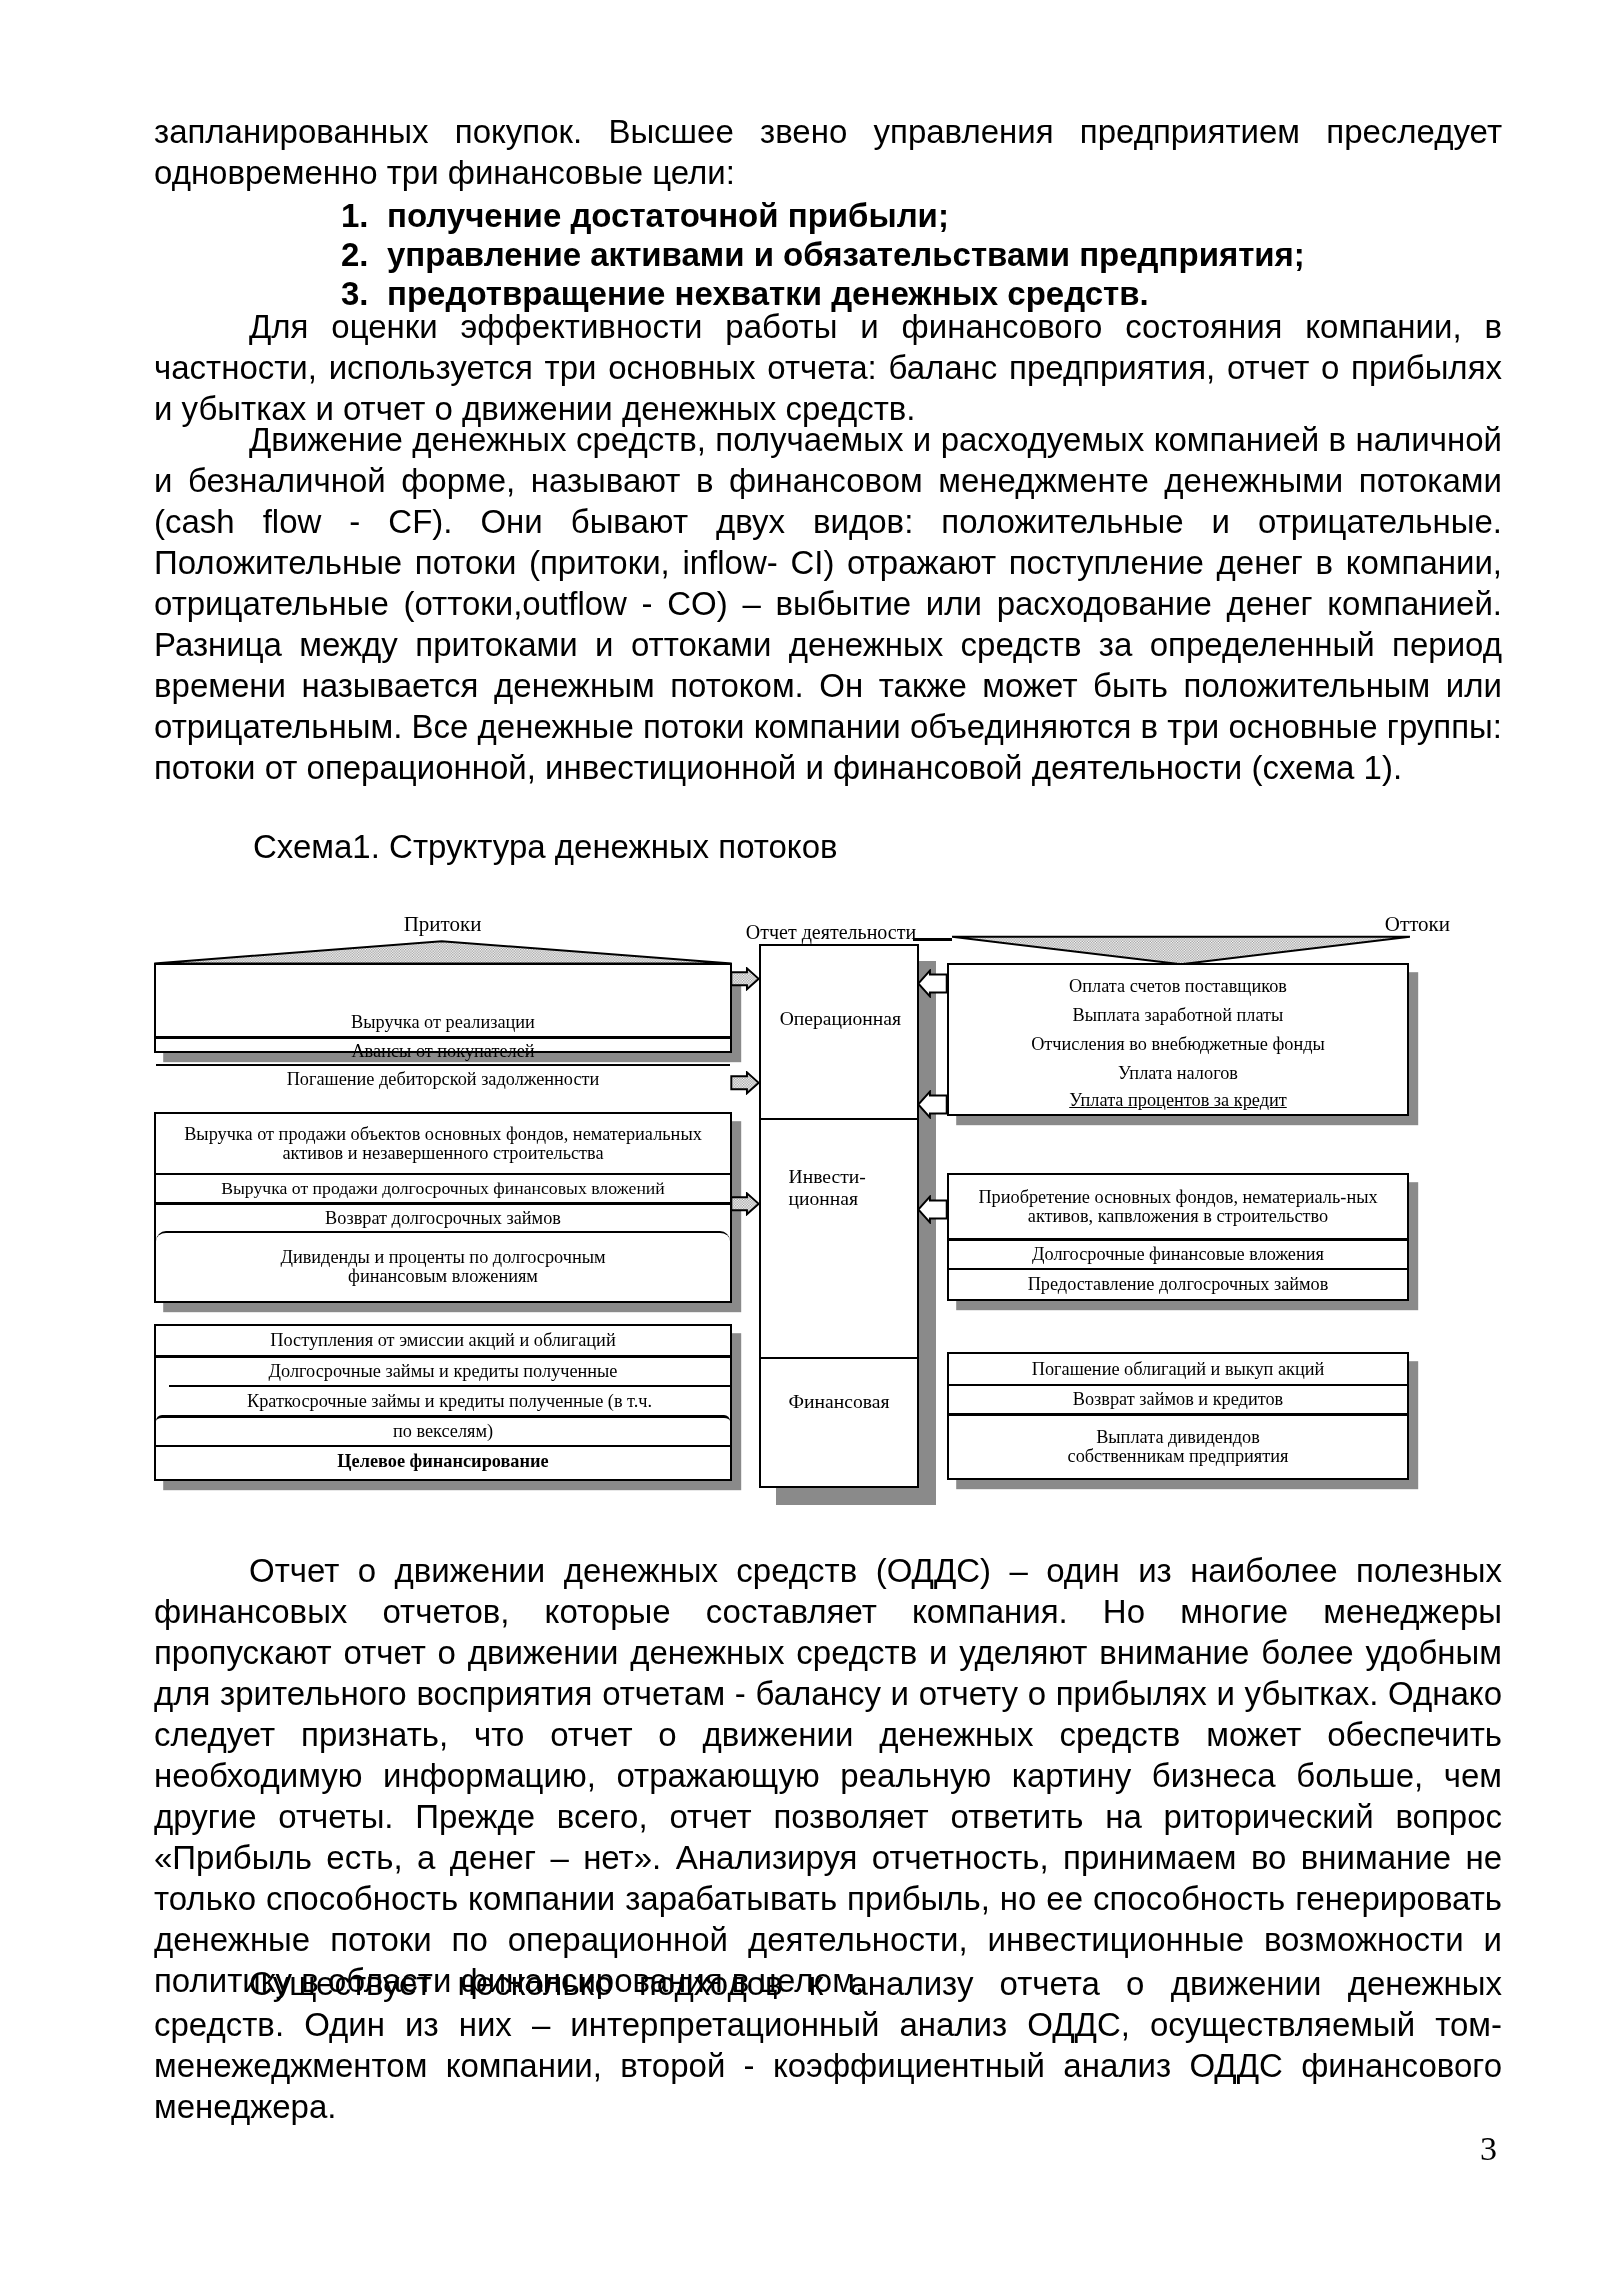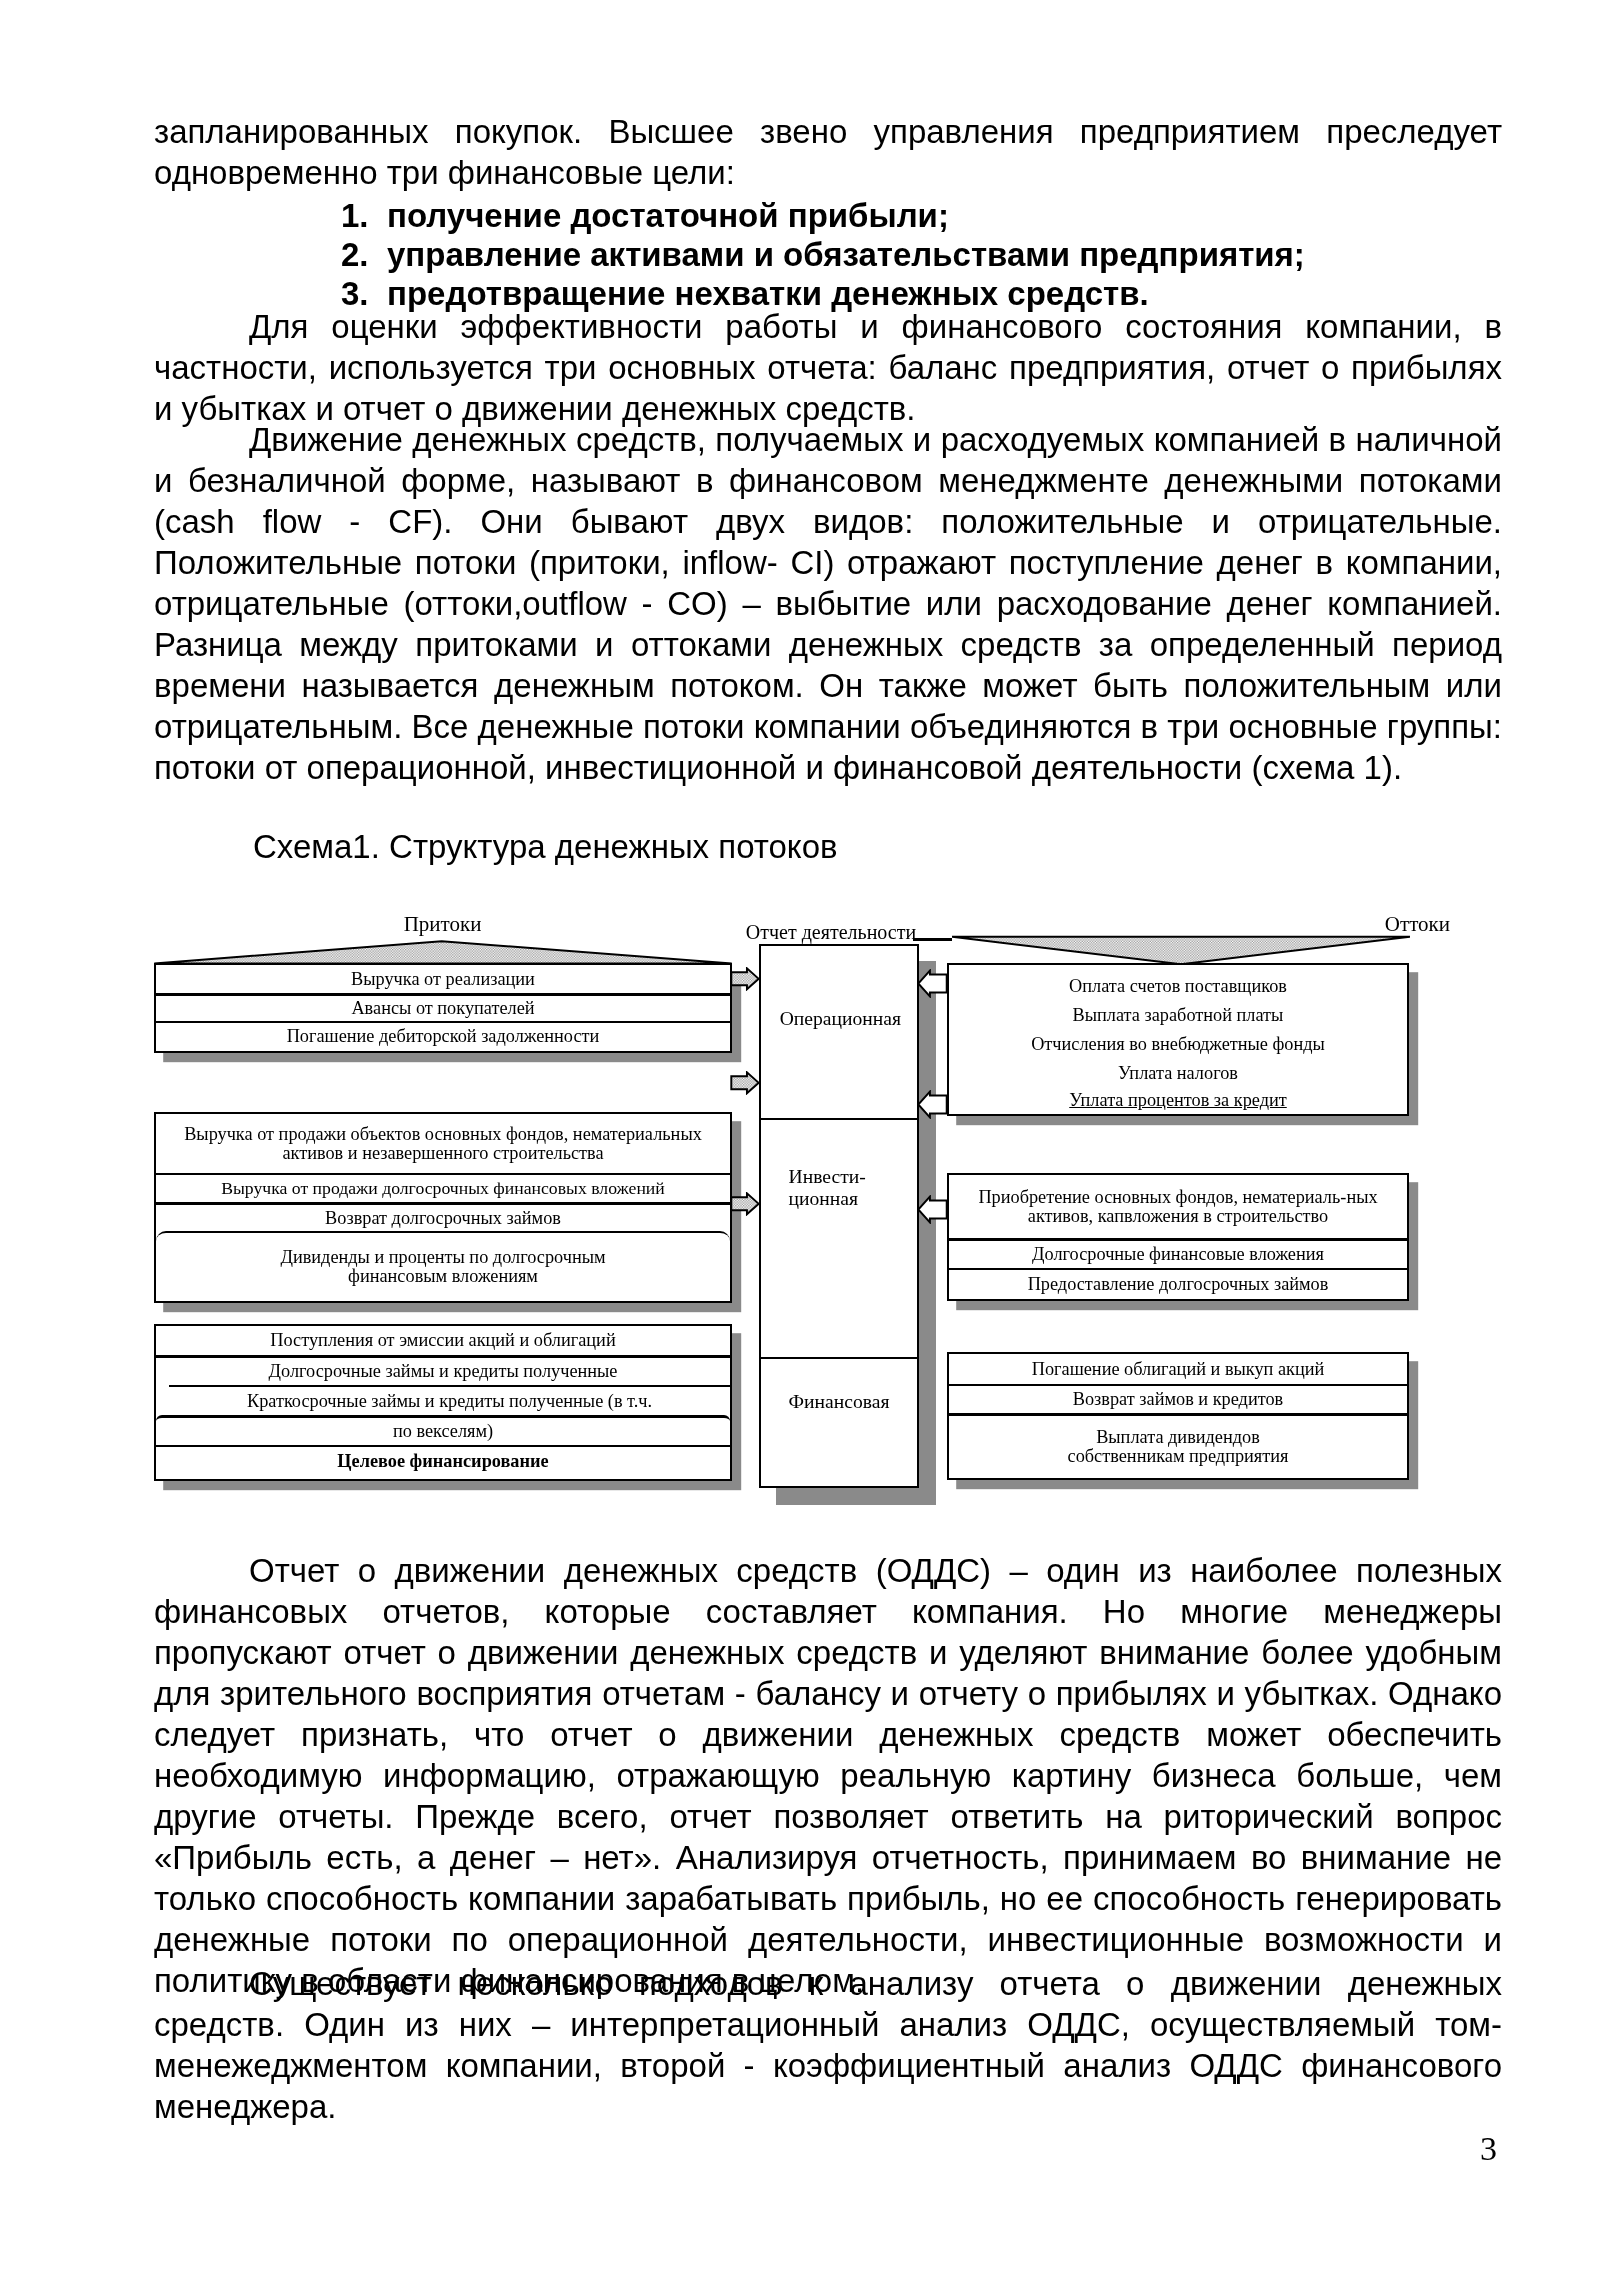--- a/index.html
+++ b/index.html
@@ -79,21 +79,21 @@
       <div class="cell" style="top:174px; height:239px; border-bottom:2px solid #000;">
         <div style="position:absolute; top:46px; left:27.5px; width:92px; white-space:pre-line; line-height:22px; text-align:left;">Инвести-
 ционная</div>
       </div>
       <div class="cell" style="top:414px; height:126px;">
         <div style="position:absolute; top:31px; left:0; right:0; text-align:center;">Финансовая</div>
       </div>
     </div>
 
     <div class="box" style="left:154px; top:963px; width:578px; height:90px;">
-      <div class="row" style="height:28px;">Выручка от реализации</div>
+      <div class="row" style="height:28px;margin-top:43px;">Выручка от реализации</div>
       <div class="row" style="height:28px; border-top-width:3.3px;">Авансы от покупателей</div>
       <div class="row" style="height:28px;">Погашение дебиторской задолженности</div>
     </div>
 
     <div class="box" style="left:947px; top:963px; width:462px; height:153px;">
       <div style="height:6.5px;"></div>
       <div class="row" style="height:29px; border-top:none;">Оплата счетов поставщиков</div>
       <div class="row" style="height:29px; border-top:none;">Выплата заработной платы</div>
       <div class="row" style="height:29px; border-top:none;">Отчисления во внебюджетные фонды</div>
       <div class="row" style="height:29px; border-top:none;">Уплата налогов</div>

